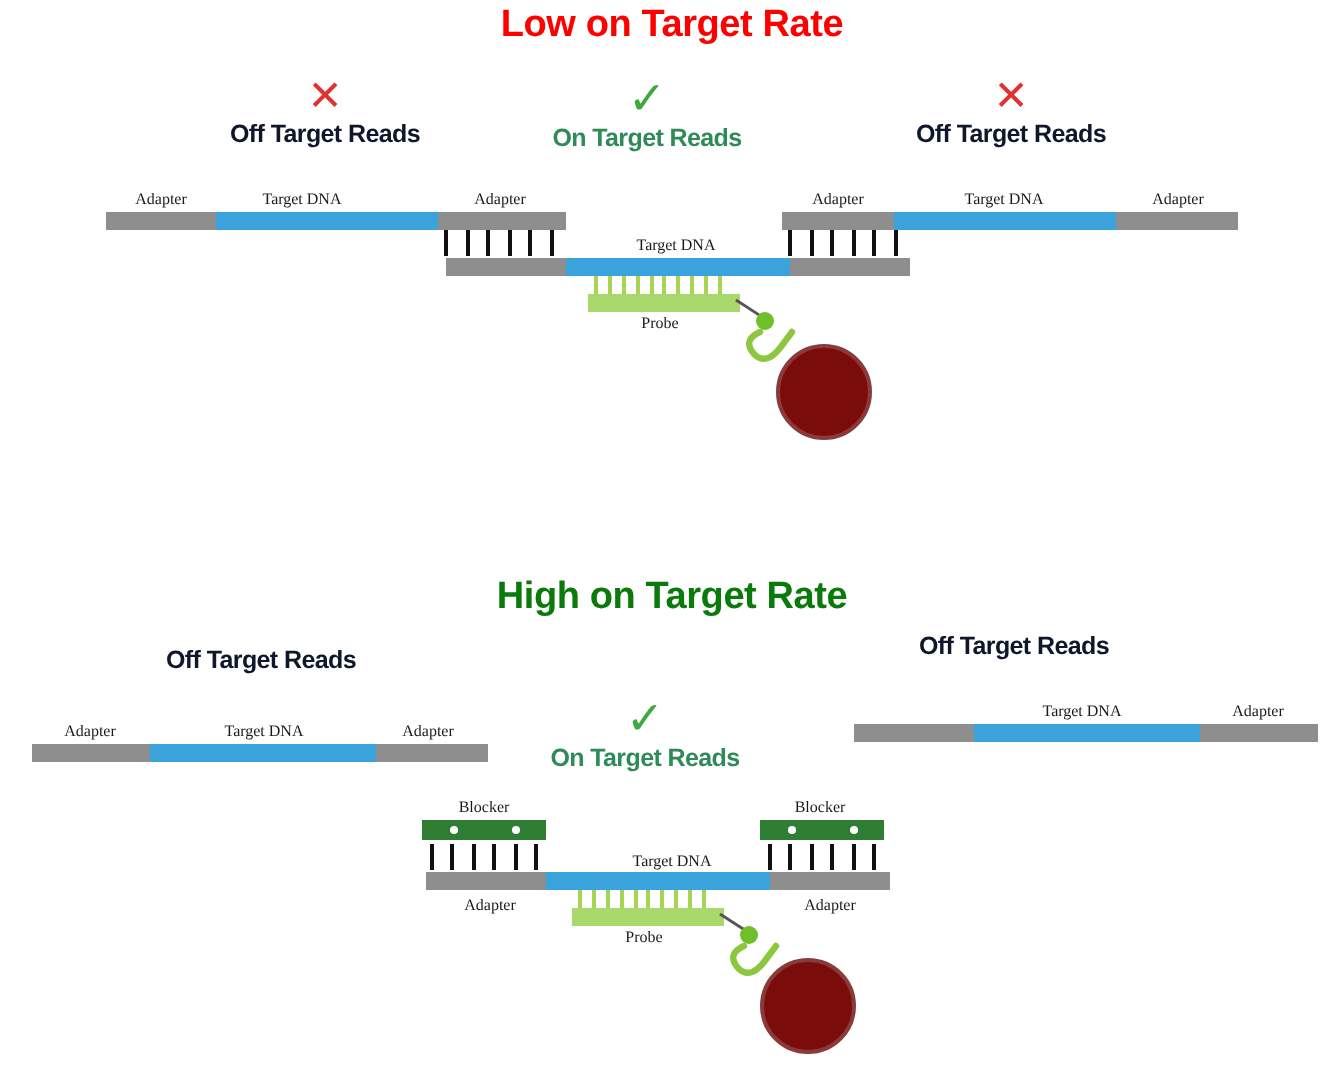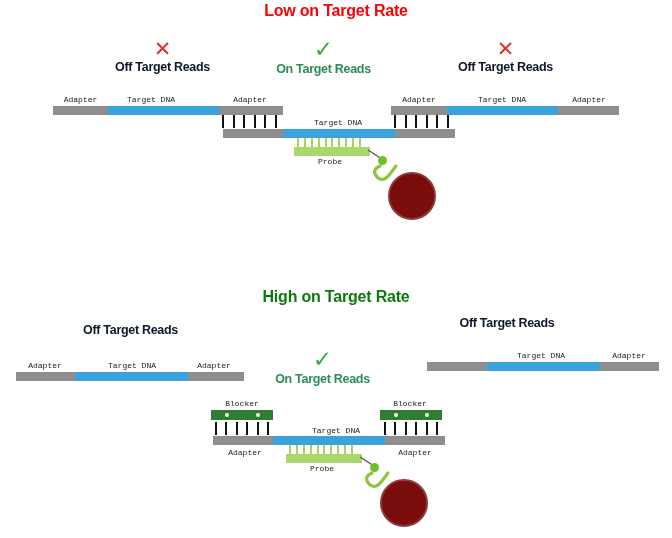--- a/index.html
+++ b/index.html
@@ -7,21 +7,21 @@
     width:672px;height:538px;position:relative;overflow:hidden;
     font-family:"Liberation Sans","DejaVu Sans",sans-serif;
     -webkit-font-smoothing:antialiased;
   }
   .panel{position:absolute;left:0;width:672px;}
   #panel-low{top:0;height:270px;}
   #panel-high{top:270px;height:268px;}
 
   .title{
     position:absolute;width:672px;text-align:center;
-    font-weight:bold;font-size:16px;letter-spacing:-0.2px;
+    font-weight:bold;font-size:19px;letter-spacing:-0.2px;
     font-family:"Liberation Sans","DejaVu Sans",sans-serif;
   }
   .title-low{top:2px;color:#FF0000;}
   .title-high{top:288px;color:#0A7A0A;}
 
   
   .readgroup{position:absolute;text-align:center;}
   .readgroup .mark{
     display:block;line-height:1;font-weight:400;
   }
@@ -36,21 +36,21 @@
 
   
   .strand{position:absolute;height:9px;display:flex;}
   .seg{height:100%;}
   .seg-adapter{background:#8E8E8E;}
   .seg-target{background:#3BA3DC;}
 
   .slabel{
     position:absolute;font-size:8px;color:#1a1a1a;
     white-space:nowrap;text-align:center;
-    font-family:Liberation Mono, monospace;
+    font-family:Liberation Serif, serif;
   }
 
   
   .ticks{position:absolute;display:flex;justify-content:space-between;}
   .ticks i{display:block;width:2px;height:100%;background:#111111;}
   .ptick{position:absolute;display:flex;justify-content:space-between;}
   .ptick i{display:block;width:2px;height:100%;background:#A5D552;}
 
   
   .blocker{position:absolute;height:10px;background:#2E7D32;

